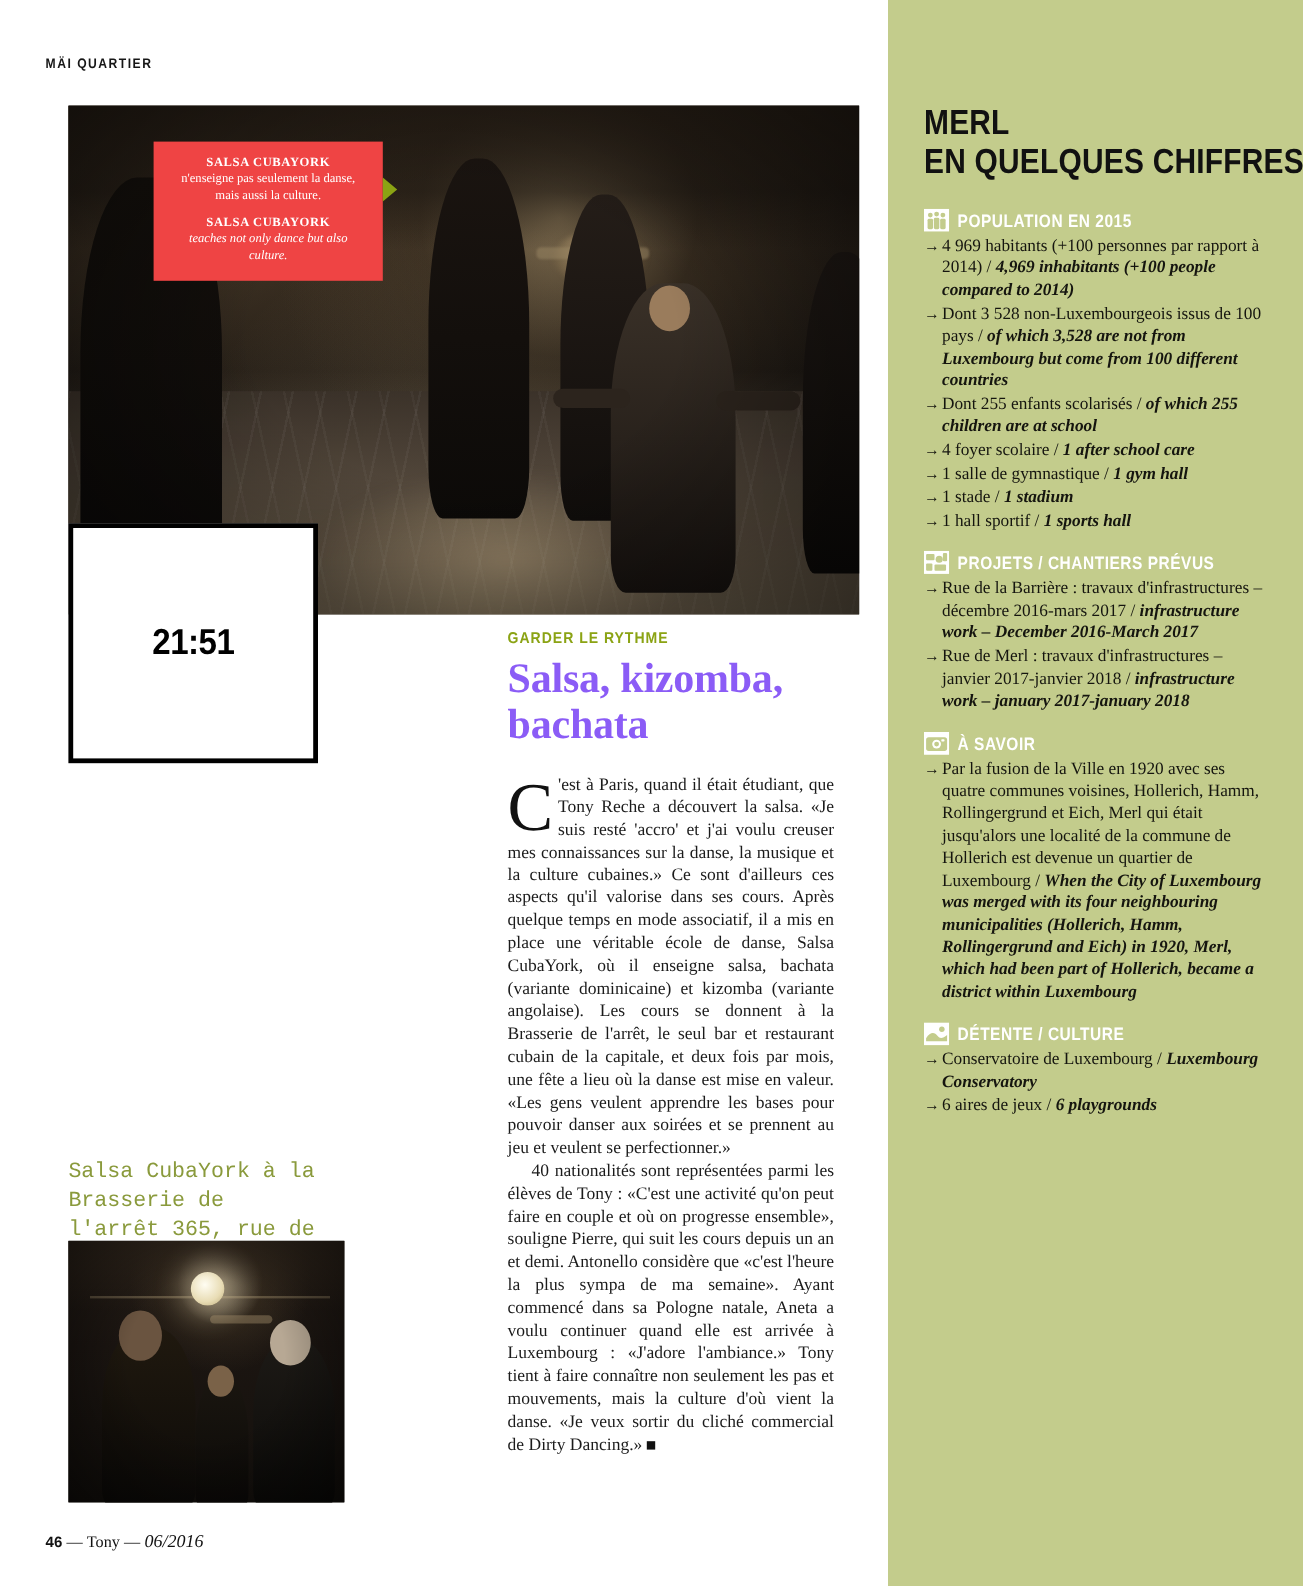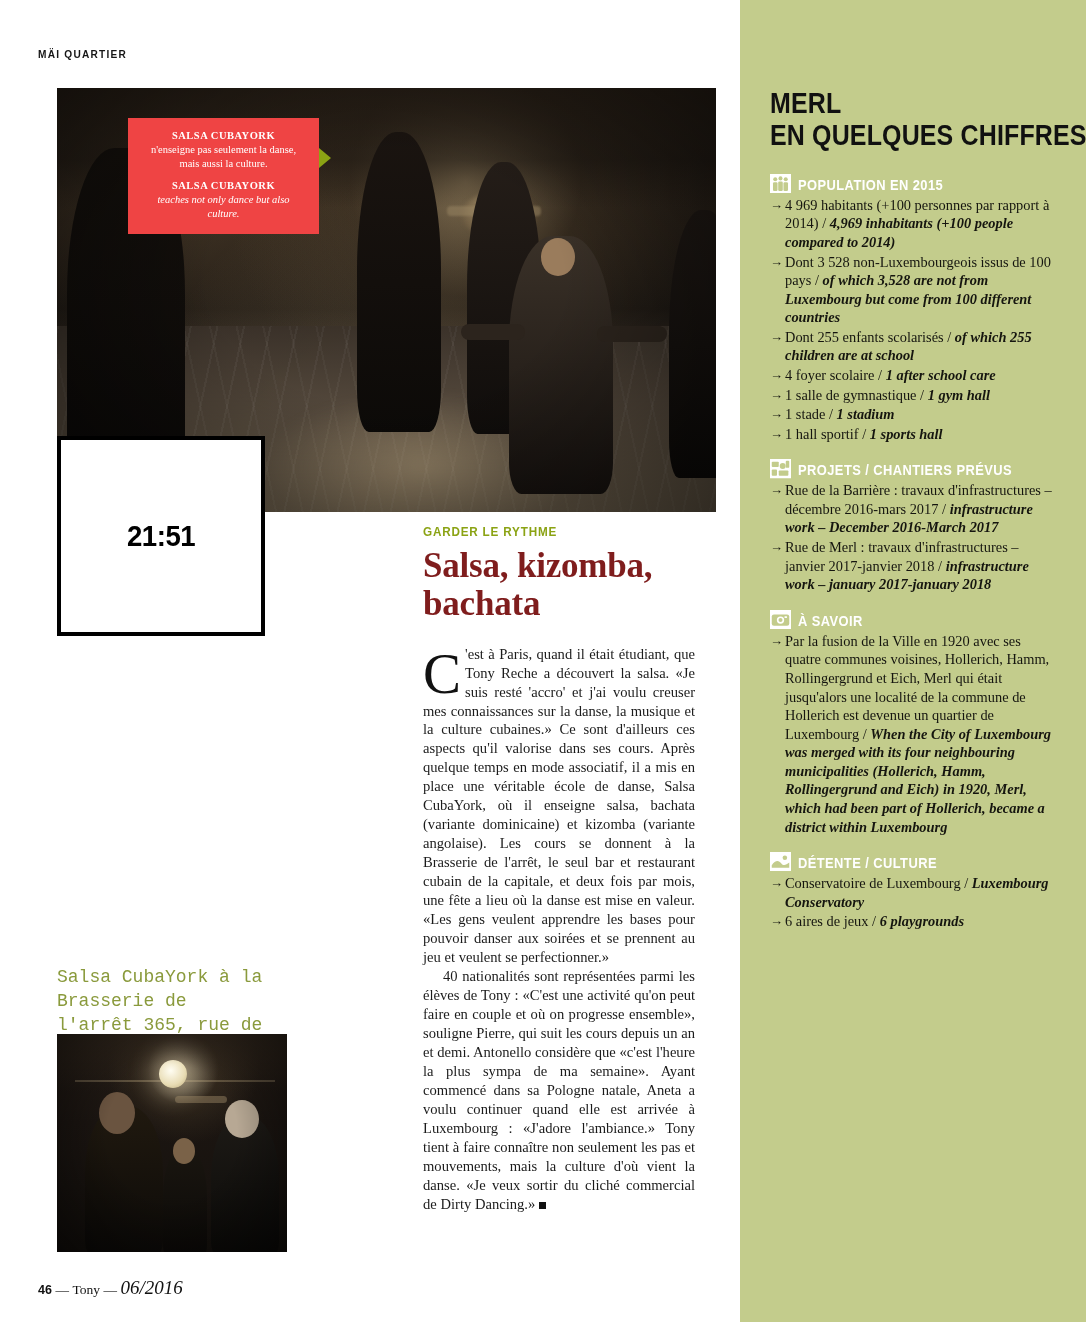--- a/index.html
+++ b/index.html
@@ -197,21 +197,21 @@
     letter-spacing: 0.9px;
     color: #8ba314;
     transform: scaleX(0.9);
     transform-origin: left center;
     margin-bottom: 8px;
   }
   .headline {
     font-family: "Liberation Serif", serif;
     font-size: 35px;
     line-height: 1.08;
-    color: #7f1d1d;
+    color: #8b5cf6;
     margin: 0 0 22px 0;
     letter-spacing: -0.2px;
   }
   .body-copy {
     font-family: "Liberation Serif", serif;
     font-size: 14.6px;
     line-height: 1.30;
     color: #1b1b1b;
     text-align: justify;
     hyphens: auto;
@@ -298,21 +298,21 @@
     position: absolute;
     left: 38px;
     top: 1277px;
     font-family: "Liberation Sans", sans-serif;
     font-size: 12.5px;
     color: #111111;
     white-space: nowrap;
   }
   .folio .num { font-weight: 700; text-align: right; }
   .folio .mag { font-family: "Liberation Serif", serif; font-size: 13.5px; }
-  .folio .date { font-family: "Liberation Serif", serif; font-style: italic; font-size: 19px; }
+  .folio .date { font-family: "Liberation Serif", serif; font-style: italic; font-size: 15px; }
 
   
   .sidebar {
     position: absolute;
     left: 740px;
     top: 0;
     width: 346px;
     height: 1322px;
     background: #c3cc8c;
     box-sizing: border-box;

